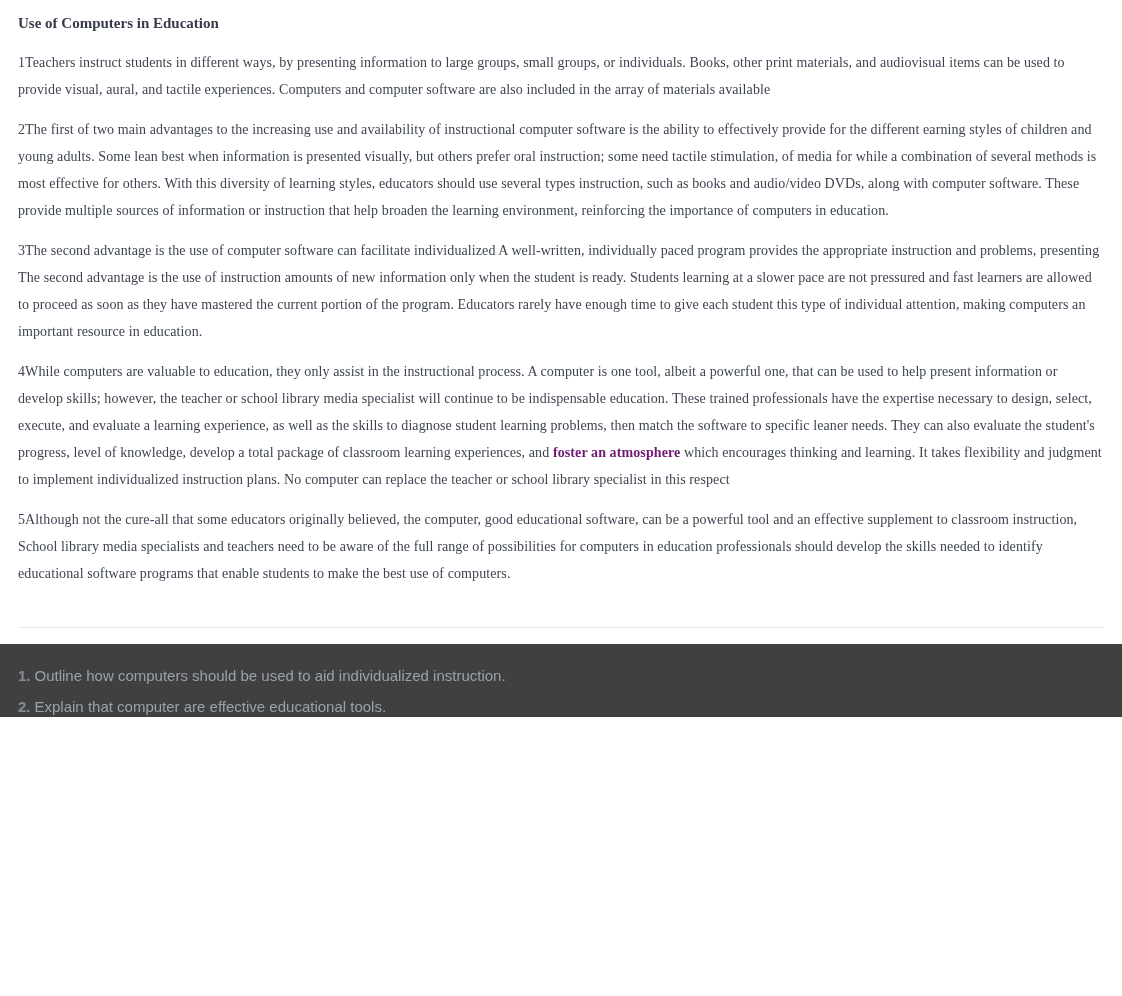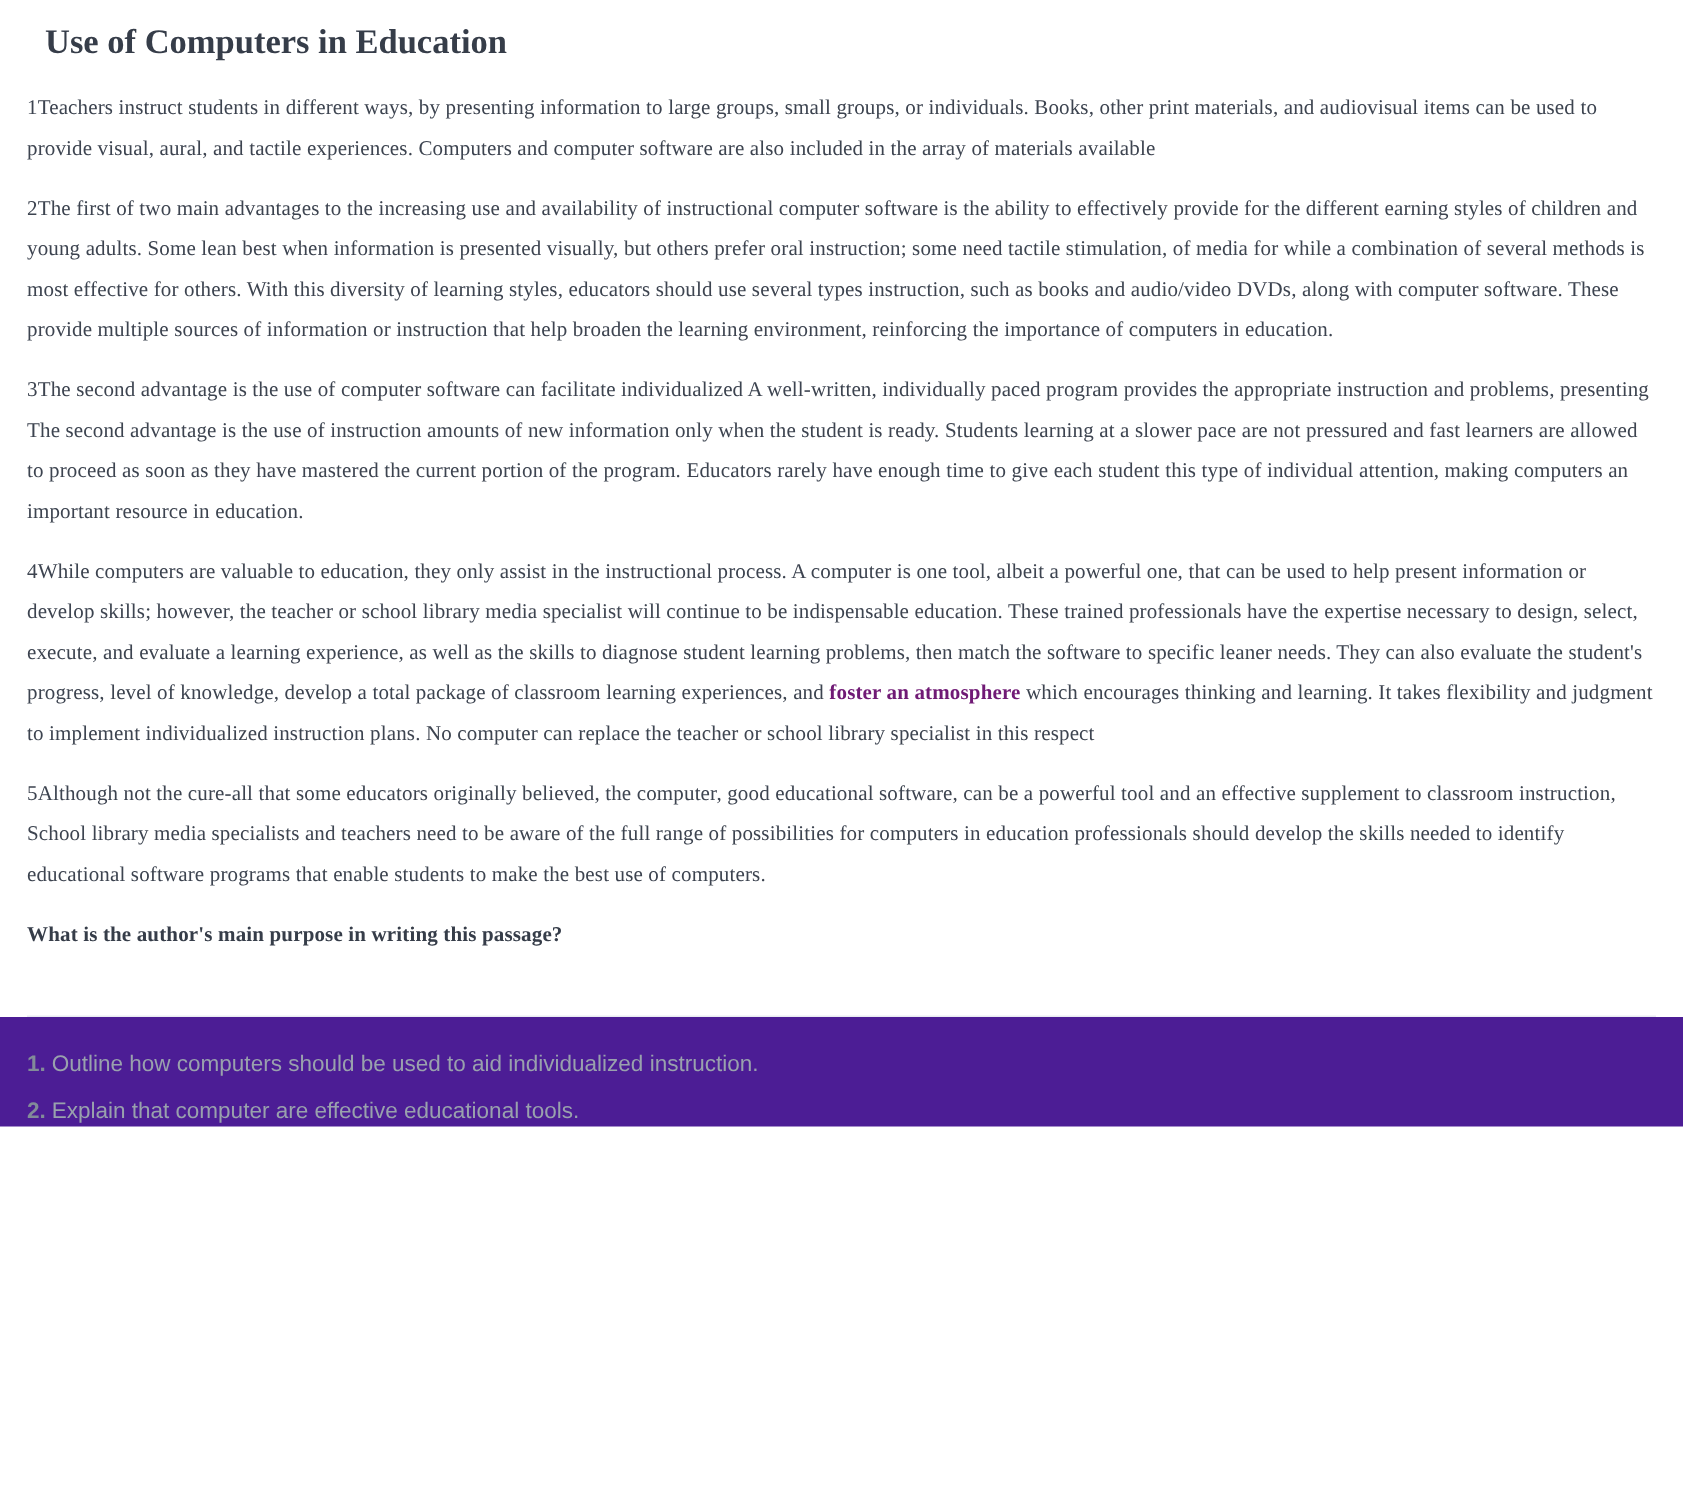--- a/index.html
+++ b/index.html
@@ -14,24 +14,24 @@
     background: #ffffff;
     padding: 14px 18px 10px 18px;
     overflow: hidden;
   }
   
   .passage {
     font-family: "Liberation Serif", "DejaVu Serif", serif;
     color: #3d4450;
   }
   .passage-title {
-    font-size: 23px;
+    font-size: 15px;
     font-weight: bold;
     line-height: 1.25;
-    margin: 0 0 16px 12px;
+    margin: 0 0 16px 0;
     color: #363d49;
   }
   .passage p {
     font-size: 14px;
     line-height: 27px;
     margin: 0 0 13px 0;
     letter-spacing: 0.1px;
   }
   .bold-phrase {
     font-weight: bold;
@@ -47,22 +47,22 @@
   }
   
   .options-divider {
     border: none;
     border-top: 1px solid #e9ebf1;
     margin: 40px 0 0 0;
   }
   
   .options-section {
     padding-top: 21px;
-    background: #4c1d95;
-    margin: 0 -18px;
+    background: #404040;
+    margin: 16px -18px;
     padding-left: 18px;
     padding-right: 18px;
   }
   .options-list {
     list-style: none;
     margin: 0;
     padding: 0;
     font-family: "Liberation Sans", "DejaVu Sans", sans-serif;
   }
   .option-item {
@@ -90,21 +90,20 @@
     <p><span>1</span><span>Teachers instruct students in different ways, by presenting information to large groups, small groups, or individuals. Books, other print materials, and audiovisual items can be used to provide visual, aural, and tactile experiences. Computers and computer software are also included in the array of materials available</span></p>
 
     <p><span>2</span><span>The first of two main advantages to the increasing use and availability of instructional computer software is the ability to effectively provide for the different earning styles of children and young adults. Some lean best when information is presented visually, but others prefer oral instruction; some need tactile stimulation, of media for while a combination of several methods is most effective for others. With this diversity of learning styles, educators should use several types instruction, such as books and audio/video DVDs, along with computer software. These provide multiple sources of information or instruction that help broaden the learning environment, reinforcing the importance of computers in education.</span></p>
 
     <p><span>3</span><span>The second advantage is the use of computer software can facilitate individualized A well-written, individually paced program provides the appropriate instruction and problems, presenting The second advantage is the use of instruction amounts of new information only when the student is ready. Students learning at a slower pace are not pressured and fast learners are allowed to proceed as soon as they have mastered the current portion of the program. Educators rarely have enough time to give each student this type of individual attention, making computers an important resource in education.</span></p>
 
     <p><span>4</span><span>While computers are valuable to education, they only assist in the instructional process. A computer is one tool, albeit a powerful one, that can be used to help present information or develop skills; however, the teacher or school library media specialist will continue to be indispensable education. These trained professionals have the expertise necessary to design, select, execute, and evaluate a learning experience, as well as the skills to diagnose student learning problems, then match the software to specific leaner needs. They can also evaluate the student's progress, level of knowledge, develop a total package of classroom learning experiences, and </span><span class="bold-phrase">foster an atmosphere</span><span> which encourages thinking and learning. It takes flexibility and judgment to implement individualized instruction plans. No computer can replace the teacher or school library specialist in this respect</span></p>
 
     <p><span>5</span><span>Although not the cure-all that some educators originally believed, the computer, good educational software, can be a powerful tool and an effective supplement to classroom instruction, School library media specialists and teachers need to be aware of the full range of possibilities for computers in education professionals should develop the skills needed to identify educational software programs that enable students to make the best use of computers.</span></p>
 
-    <p class="question-text">What is the author's main purpose in writing this passage?</p>
 
   </div>
 
   <hr class="options-divider">
 
   <div class="options-section">
     <ul class="options-list">
 
       <li class="option-item"><span class="option-number">1.</span><span>Outline how computers should be used to aid individualized instruction.</span></li>
 

